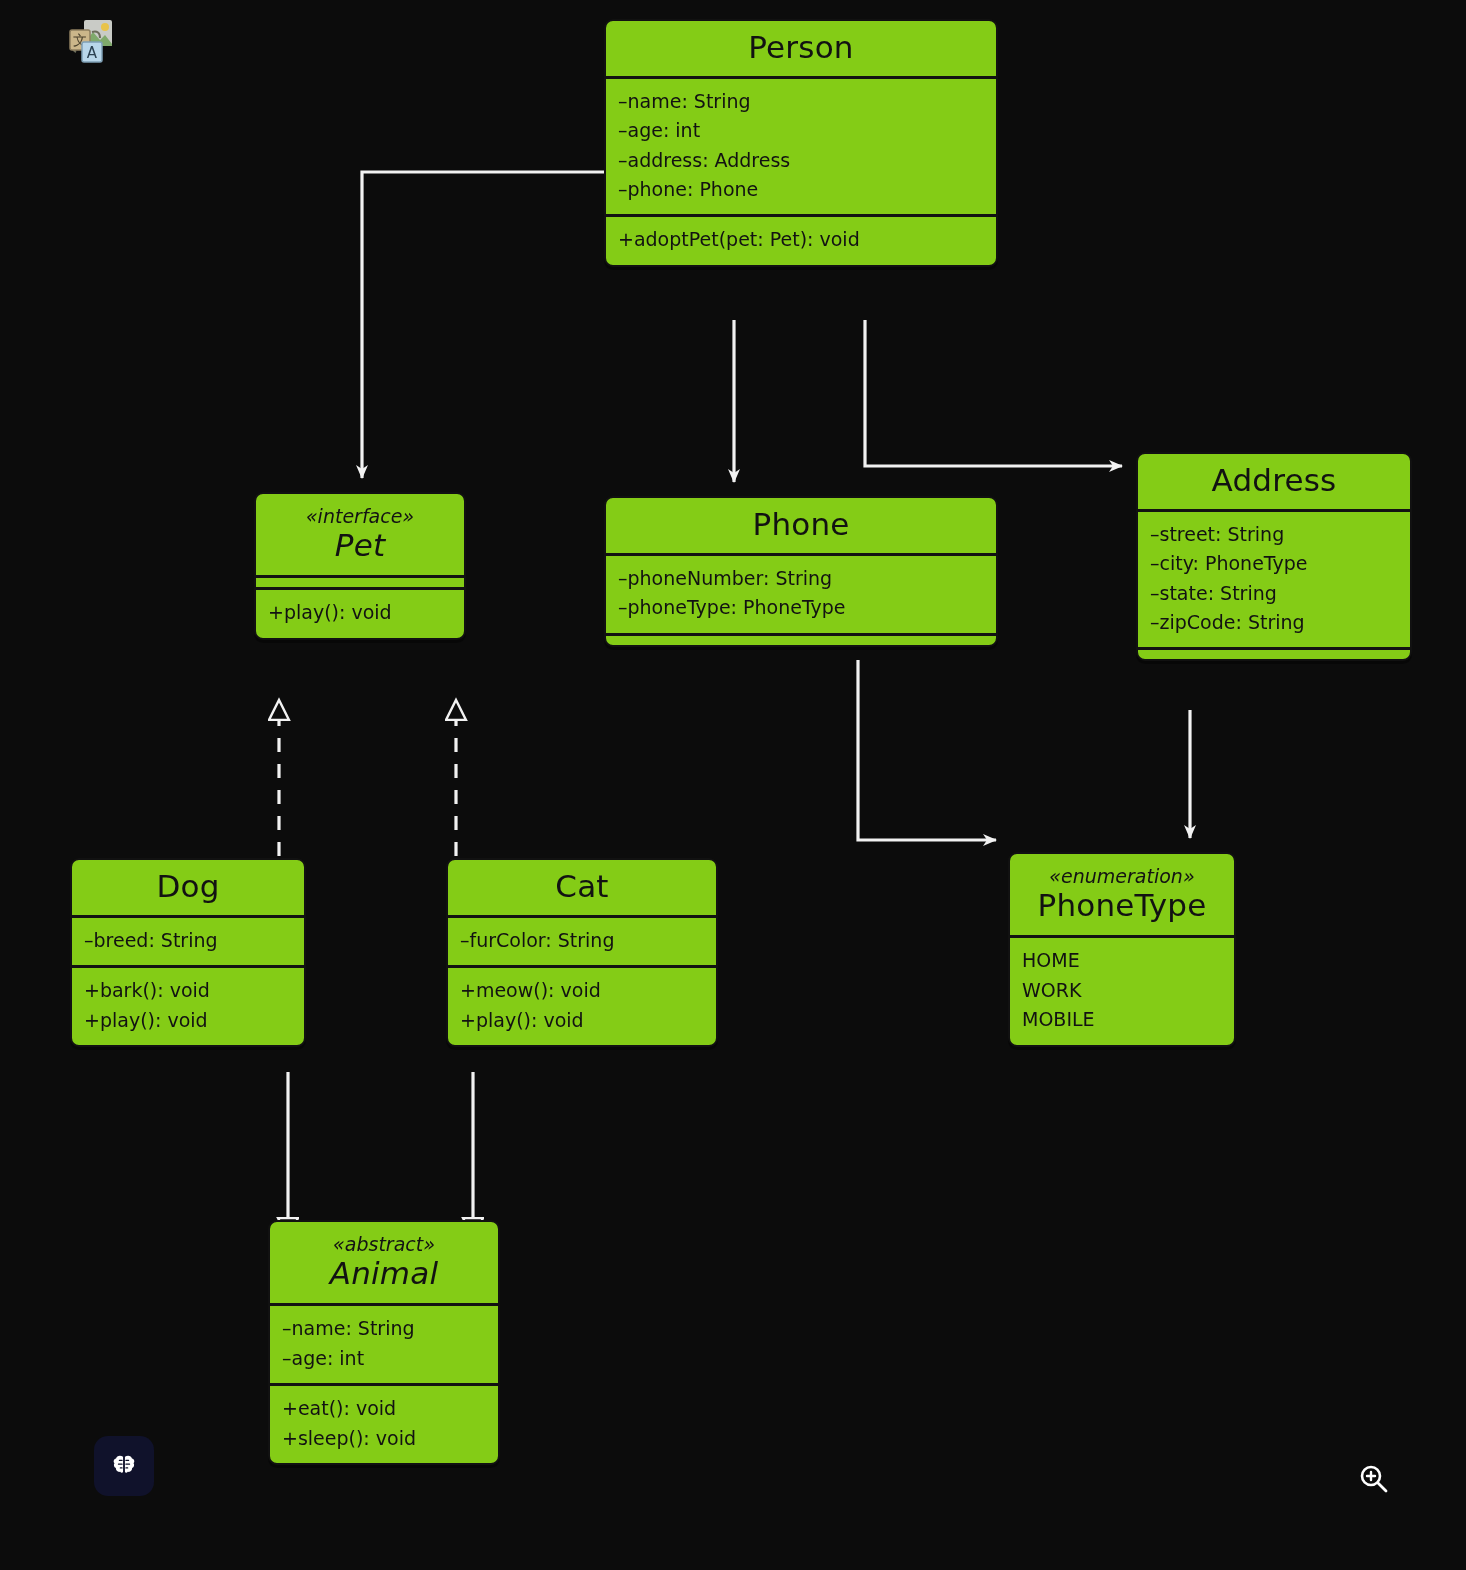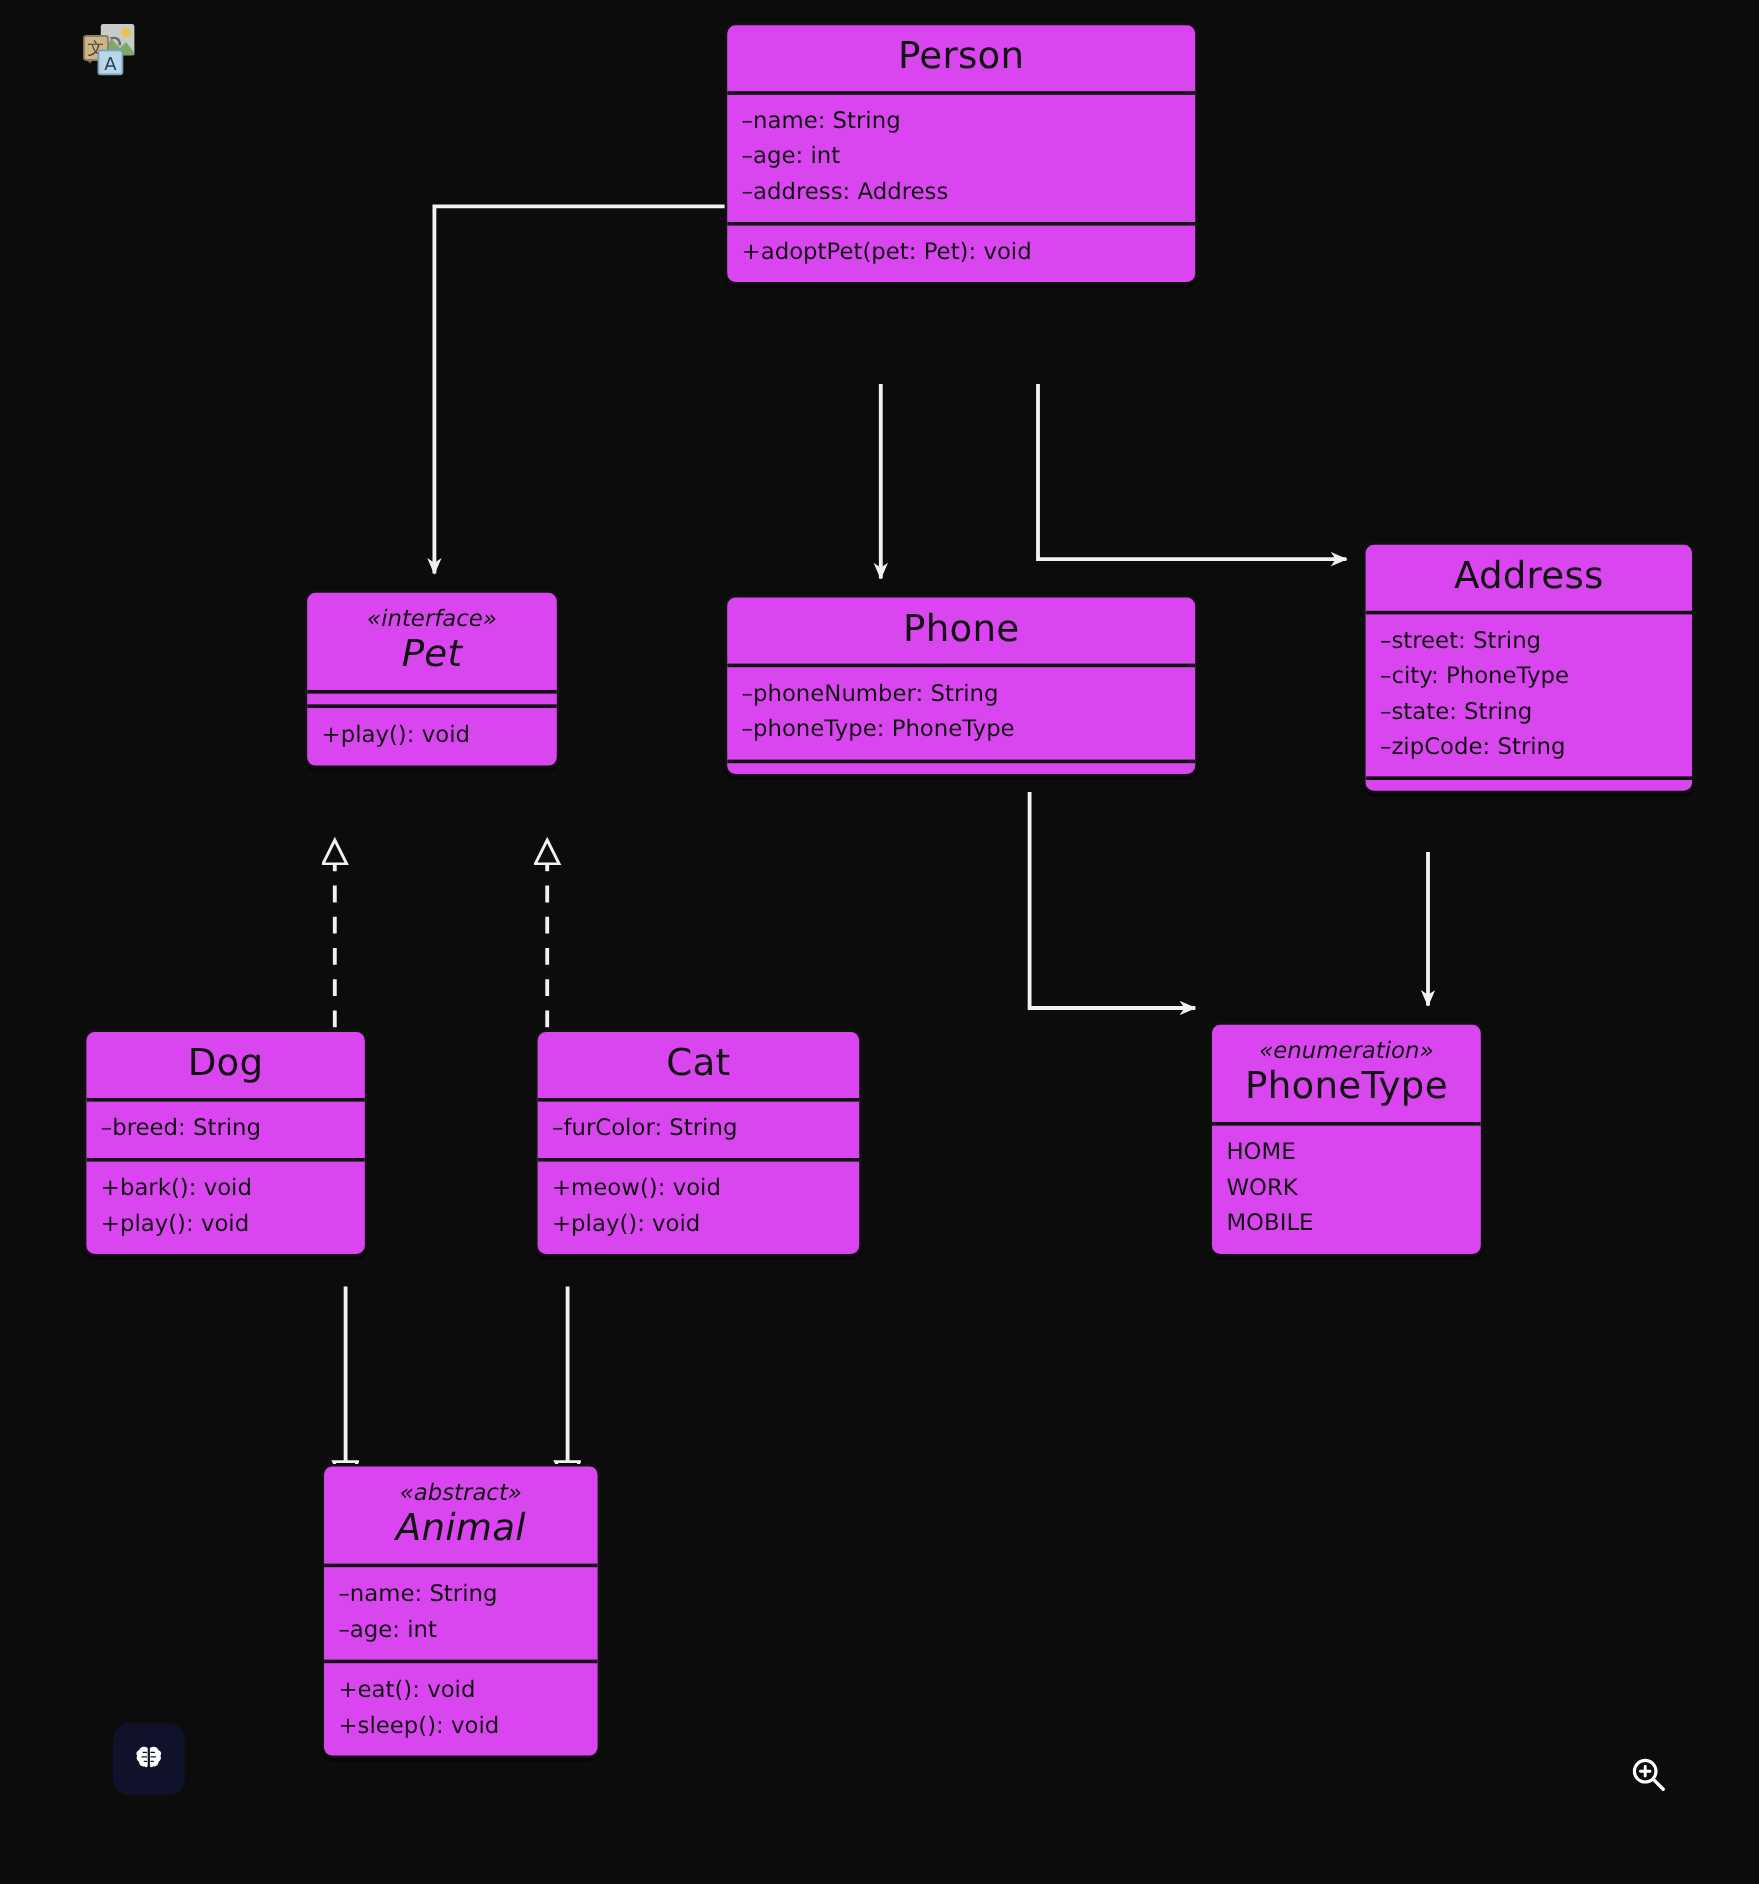--- a/index.html
+++ b/index.html
@@ -26,21 +26,21 @@
     left: 0; top: 0;
     width: 1466px;
     height: 1570px;
     pointer-events: none;
   }
 
   
   .uml-box {
     position: absolute;
     box-sizing: border-box;
-    background: #d946ef;
+    background: #84cc16;
     border: 2px solid #111111;
     border-radius: 9px;
     overflow: hidden;
     box-shadow: 0 3px 0 rgba(0,0,0,0.35);
   }
   .uml-head {
     padding: 9px 12px 10px 12px;
     text-align: center;
     color: #111111;
   }
@@ -159,20 +159,21 @@
   </svg>
 
   <div class="uml-box" id="box-person">
     <div class="uml-head">
       <div class="uml-name">Person</div>
     </div>
     <div class="uml-section">
       <div class="uml-row">–name: String</div>
       <div class="uml-row">–age: int</div>
       <div class="uml-row">–address: Address</div>
+      <div class="uml-row">–phone: Phone</div>
     </div>
     <div class="uml-section">
       <div class="uml-row">+adoptPet(pet: Pet): void</div>
     </div>
   </div>
 
   <div class="uml-box" id="box-pet">
     <div class="uml-head">
       <div class="uml-stereotype">«interface»</div>
       <div class="uml-name italic">Pet</div>

